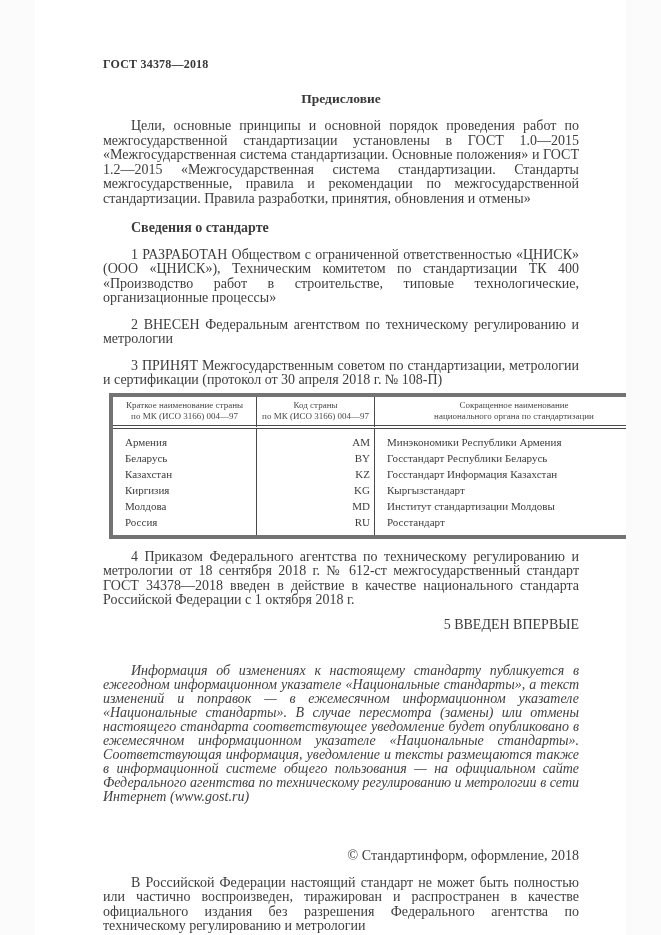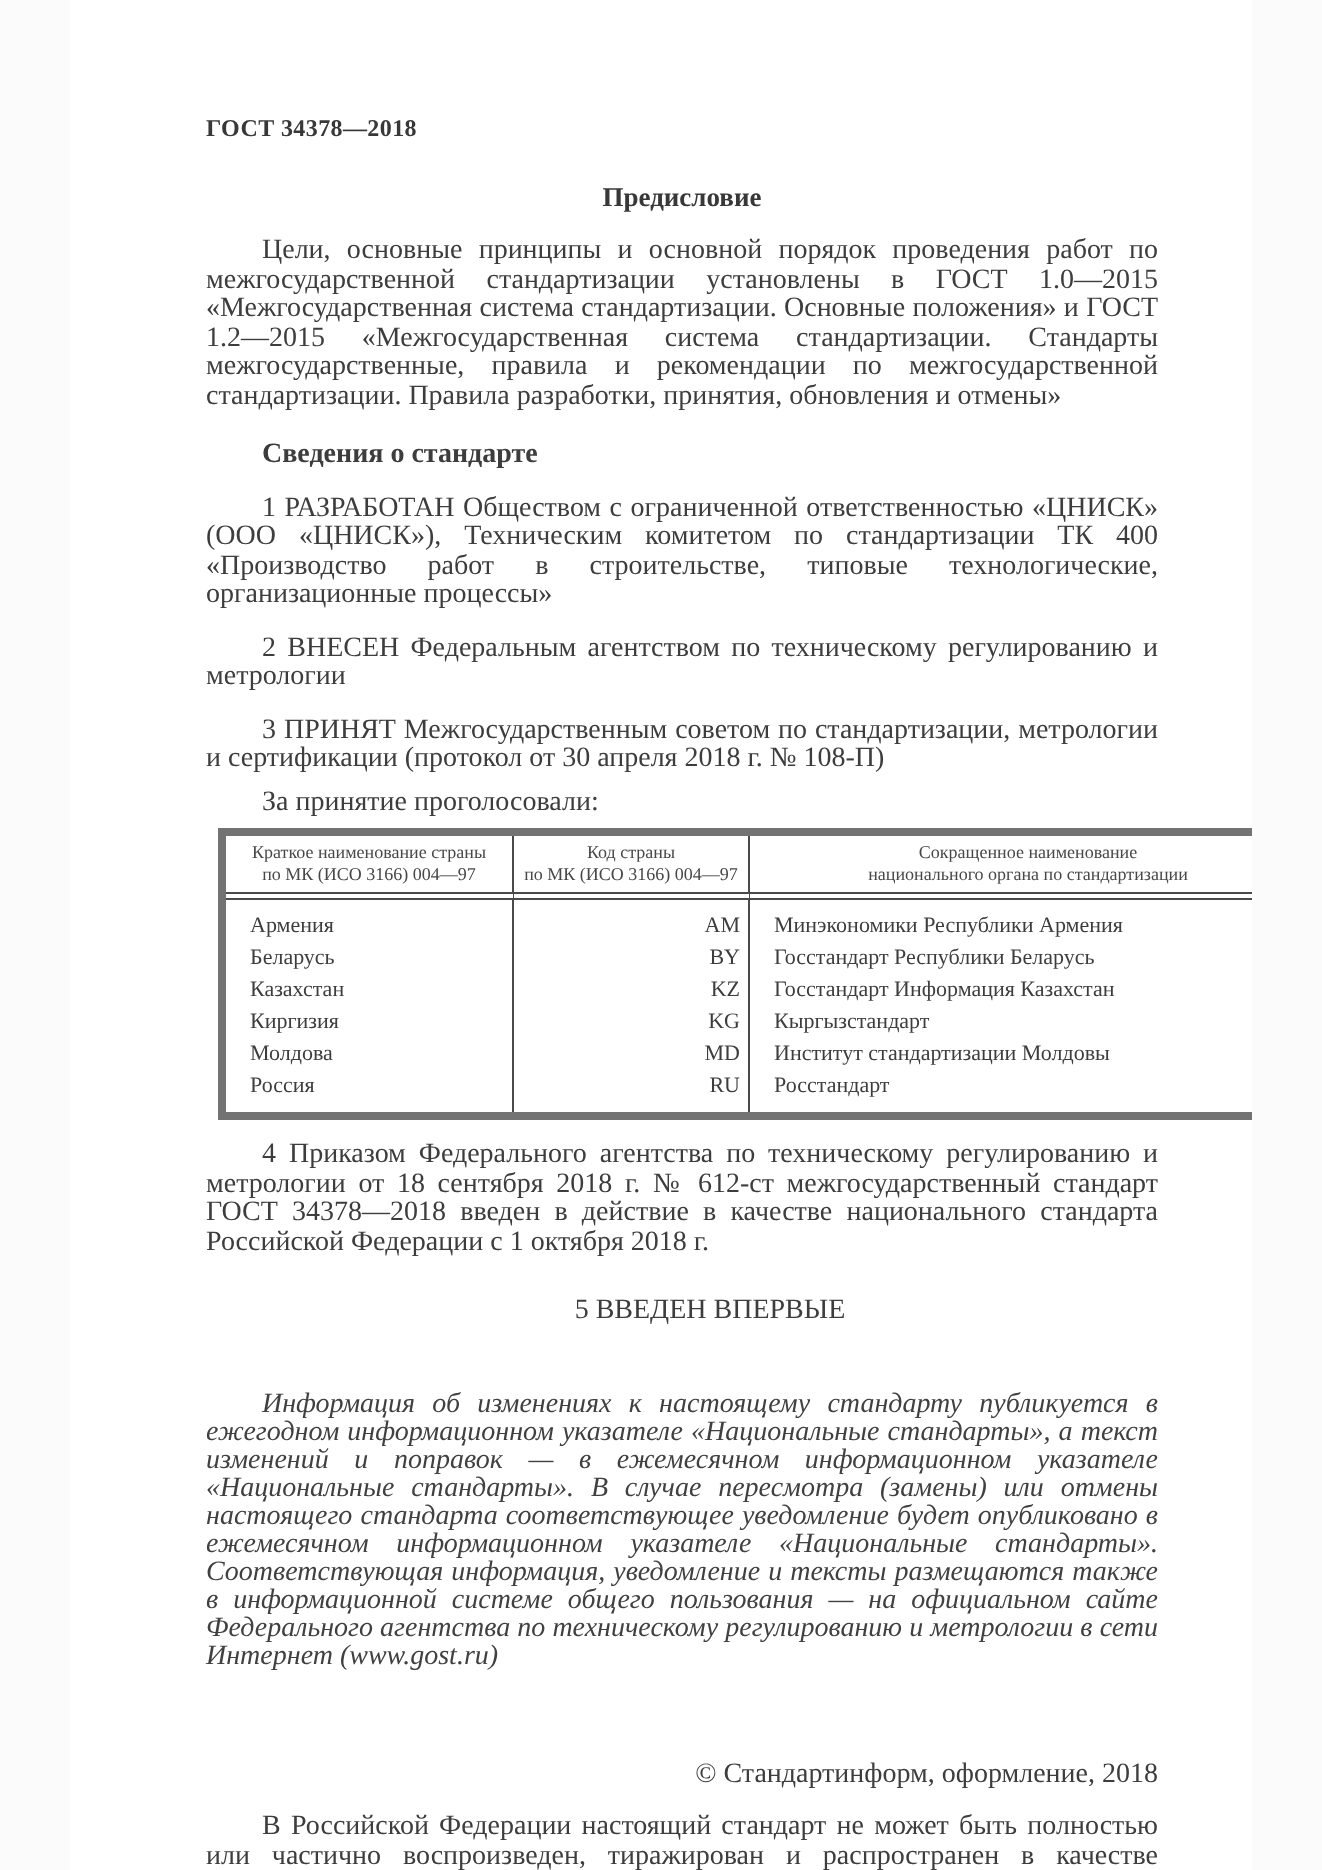--- a/index.html
+++ b/index.html
@@ -31,21 +31,21 @@
     margin-top: 12px;
     font-size: 14px;
     line-height: 14.5px;
     text-align: justify;
     text-indent: 28px;
   }
   .p.intro { margin-top: 12px; }
   .p.heading { margin-top: 15px; font-weight: bold; text-align: left; }
   .p.vote { margin-top: 7px; text-align: left; }
   .p.clause4 { margin-top: 11px; }
-  .p.clause5 { margin-top: 20px; text-align: center; }
+  .p.clause5 { margin-top: 10px; text-align: right; }
   .p.italic-note {
     margin-top: 32px;
     font-style: italic;
     line-height: 14px;
     color: #404040;
   }
   .p.copyright {
     margin-top: 45px;
     text-align: right;
     text-indent: 0;
@@ -103,21 +103,20 @@
   <p class="p intro">Цели, основные принципы и основной порядок проведения работ по межгосударственной стандартизации установлены в ГОСТ 1.0—2015 «Межгосударственная система стандартизации. Основные положения» и ГОСТ 1.2—2015 «Межгосударственная система стандартизации. Стандарты межгосударственные, правила и рекомендации по межгосударственной стандартизации. Правила разработки, принятия, обновления и отмены»</p>
 
   <p class="p heading">Сведения о стандарте</p>
 
   <p class="p">1 РАЗРАБОТАН Обществом с ограниченной ответственностью «ЦНИСК» (ООО «ЦНИСК»), Техническим комитетом по стандартизации ТК 400 «Производство работ в строительстве, типовые технологические, организационные процессы»</p>
 
   <p class="p">2 ВНЕСЕН Федеральным агентством по техническому регулированию и метрологии</p>
 
   <p class="p">3 ПРИНЯТ Межгосударственным советом по стандартизации, метрологии и сертификации (протокол от 30 апреля 2018 г. № 108-П)</p>
 
-  <p class="p vote">За принятие проголосовали:</p>
 
   <table class="vote-table">
     <colgroup>
         <col class="c1">
         <col class="c2">
         <col class="c3">
       </colgroup>
     <thead>
       <tr>
         <th>Краткое наименование страны

